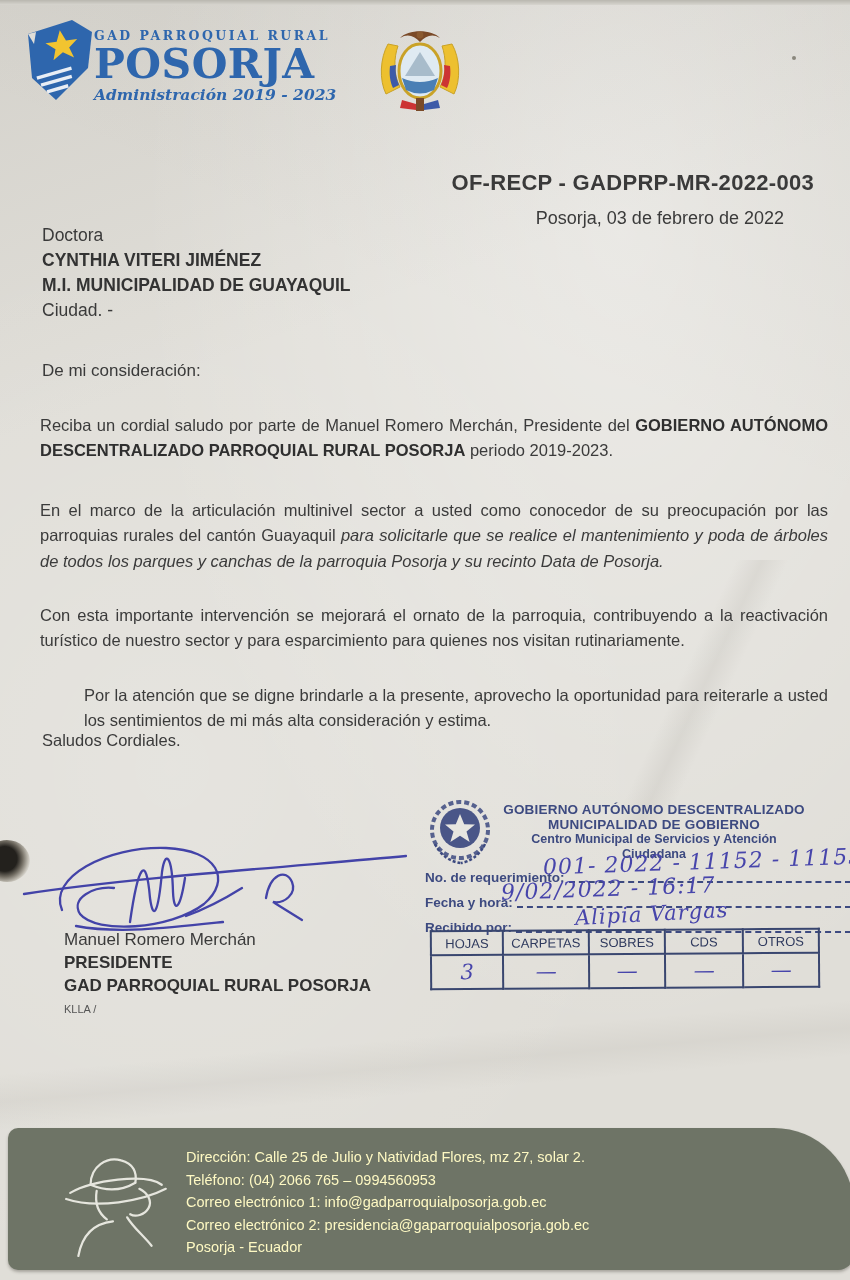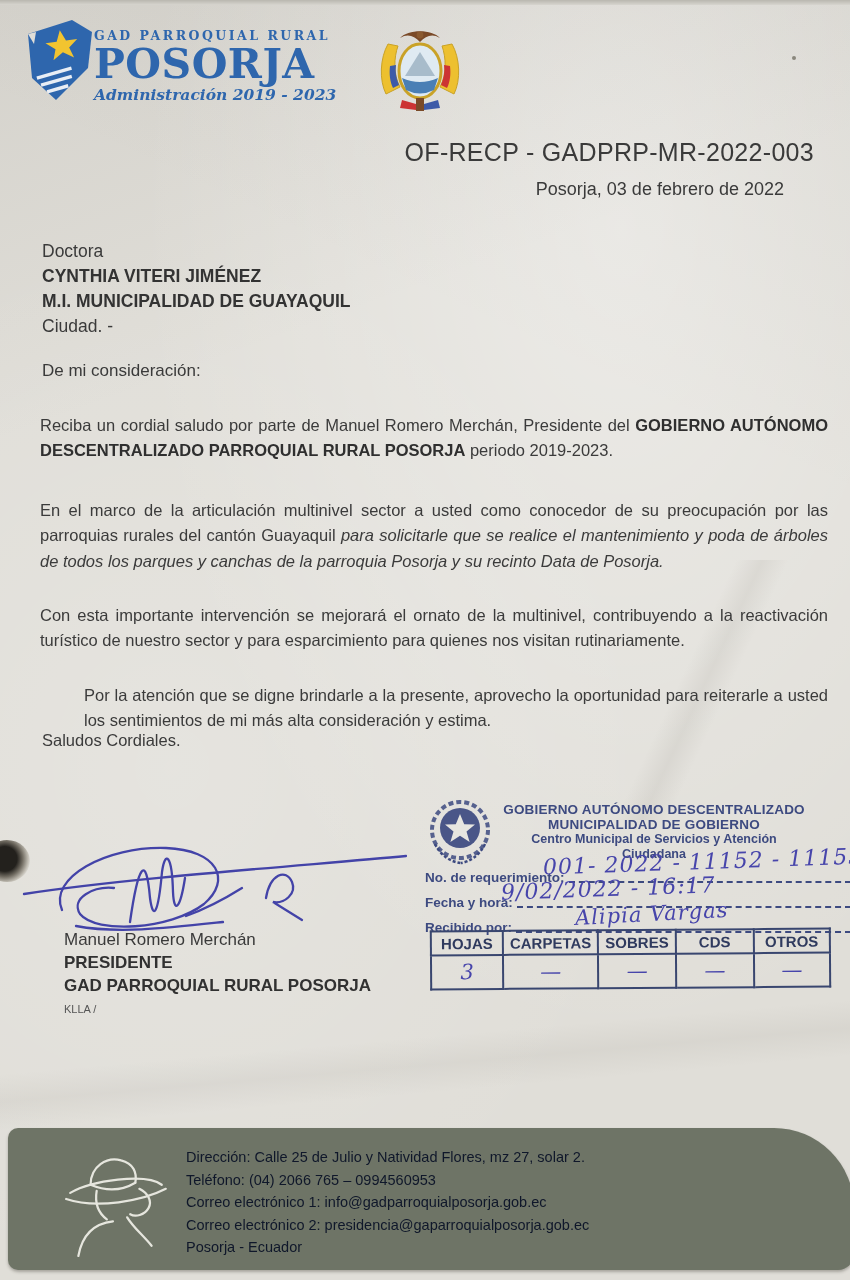--- a/index.html
+++ b/index.html
@@ -25,25 +25,25 @@
   .logo{position:absolute;left:22px;top:12px;width:255px;height:118px;}
   .logo svg{position:absolute;left:0;top:6px;}
   .logo-text{position:absolute;left:72px;top:16px;width:192px;text-align:center;color:#2e66ad;}
   .logo-org{font-family:"DejaVu Serif",serif;font-weight:bold;font-size:12.5px;letter-spacing:2.5px;white-space:nowrap;}
   .logo-name{font-family:"DejaVu Serif",serif;font-weight:bold;font-size:41px;letter-spacing:.5px;line-height:42px;}
   .logo-admin{font-family:"DejaVu Serif",serif;font-weight:bold;font-style:italic;font-size:15.5px;white-space:nowrap;}
   .arms{position:absolute;left:372px;top:26px;}
 
   
   .ref{position:absolute;right:48px;top:138px;text-align:right;color:#3a3a3a;}
-  .ref-code{font-weight:normal;font-size:25px;letter-spacing:.3px;}
+  .ref-code{font-weight:bold;font-size:22px;letter-spacing:.3px;margin-top:32px;}
   .ref-date{font-size:18px;margin-top:12px;margin-right:30px;}
 
   
-  .addr{position:absolute;left:42px;top:239px;font-size:17.5px;line-height:25px;color:#3a3a3a;}
+  .addr{position:absolute;left:42px;top:223px;font-size:17.5px;line-height:25px;color:#3a3a3a;}
   .addr .b{font-weight:bold;color:#333;}
 
   .greeting{position:absolute;left:42px;top:361px;font-size:17px;color:#3a3a3a;}
 
   .para{position:absolute;left:40px;right:34px;font-size:16.5px;line-height:25.5px;color:#3b3b3b;text-align:justify;}
   .para strong{color:#2f2f2f;}
   .p1{top:396px;} .p2{top:481px;} .p3{top:586px;} .p4{top:666px;margin-left:44px;}
   .closing{position:absolute;left:42px;top:731px;font-size:16.5px;color:#3b3b3b;text-align:right;}
 
   
@@ -64,28 +64,28 @@
   .fields{position:absolute;left:0;top:66px;width:428px;}
   .frow{display:flex;align-items:flex-end;height:25px;}
   .flabel{font-weight:bold;font-size:13.5px;white-space:nowrap;padding-bottom:2px;}
   .fline{flex:1;border-bottom:2.5px dashed #3d4a80;margin:0 2px 4px 4px;}
   .hand{font-family:"DejaVu Serif",serif;font-style:italic;color:#4745ab;white-space:nowrap;}
   .hv1{position:absolute;left:118px;top:-13px;font-size:22px;transform:rotate(-2deg);letter-spacing:1px;}
   .hv2{position:absolute;left:76px;top:14px;font-size:22px;transform:rotate(-2deg);letter-spacing:1px;}
   .hv3{position:absolute;left:150px;top:40px;font-size:21px;transform:rotate(-3deg);letter-spacing:1px;}
   .stamp-table{position:absolute;left:5px;top:133px;border-collapse:collapse;transform:rotate(-.4deg);}
   .stamp-table th,.stamp-table td{border:2.5px solid #39466f;text-align:center;}
-  .stamp-table th{font-size:15px;font-weight:bold;color:#2f3a5e;padding:2px 6px;height:18px;border-radius:8px;}
+  .stamp-table th{font-size:13px;font-weight:normal;color:#2f3a5e;padding:2px 6px;height:18px;border-radius:8px;}
   .stamp-table td{height:30px;font-family:"DejaVu Serif",serif;font-style:italic;font-size:21px;color:#4745ab;}
 
   
   .footer{position:absolute;left:8px;right:8px;top:1128px;height:142px;background:#6e7466;
     border-radius:10px 80px 16px 10px;box-shadow:0 2px 3px rgba(60,58,50,.35);}
   .hatman{position:absolute;left:48px;top:10px;}
-  .fl{position:absolute;left:178px;top:18px;color:#0f172a;font-size:14.5px;line-height:22.5px;}
+  .fl{position:absolute;left:178px;top:18px;color:#fef9c3;font-size:14.5px;line-height:22.5px;}
 </style>
 </head>
 <body>
 
 <div class="paper">
   <div class="top-edge"></div>
   <div class="crease1"></div>
   <div class="crease2"></div>
   <div class="speck"></div>
 
@@ -137,21 +137,21 @@
     <div class="b">M.I. MUNICIPALIDAD DE GUAYAQUIL</div>
     <div>Ciudad. -</div>
   </div>
 
   <div class="greeting">De mi consideración:</div>
 
   <p class="para p1"><span>Reciba un cordial saludo por parte de Manuel Romero Merchán, Presidente del </span><strong>GOBIERNO AUTÓNOMO DESCENTRALIZADO PARROQUIAL RURAL POSORJA</strong><span> periodo 2019-2023.</span></p>
 
   <p class="para p2"><span>En el marco de la articulación multinivel sector a usted como conocedor de su preocupación por las parroquias rurales del cantón Guayaquil </span><em>para solicitarle que se realice el mantenimiento y poda de árboles de todos los parques y canchas de la parroquia Posorja y su recinto Data de Posorja.</em></p>
 
-  <p class="para p3">Con esta importante intervención se mejorará el ornato de la multinivel, contribuyendo a la reactivación turístico de nuestro sector y para esparcimiento para quienes nos visitan rutinariamente.</p>
+  <p class="para p3">Con esta importante intervención se mejorará el ornato de la parroquia, contribuyendo a la reactivación turístico de nuestro sector y para esparcimiento para quienes nos visitan rutinariamente.</p>
 
   <p class="para p4">Por la atención que se digne brindarle a la presente, aprovecho la oportunidad para reiterarle a usted los sentimientos de mi más alta consideración y estima.</p>
 
   <div class="closing">Saludos Cordiales.</div>
 
   <div class="sig">
     <svg width="395" height="108" viewBox="0 0 395 108" fill="none" stroke="#4343a8" stroke-width="2.3" stroke-linecap="round">
       <path d="M6,58 C110,42 280,30 388,20"></path>
       <path d="M44,74 C30,42 88,10 148,12 C200,14 214,44 186,68 C152,94 78,98 62,78 C52,62 76,50 96,52"></path>
       <path d="M112,86 C120,30 128,16 132,62 C135,84 140,80 144,36 C147,14 154,18 155,56 C156,78 162,74 167,42"></path>

